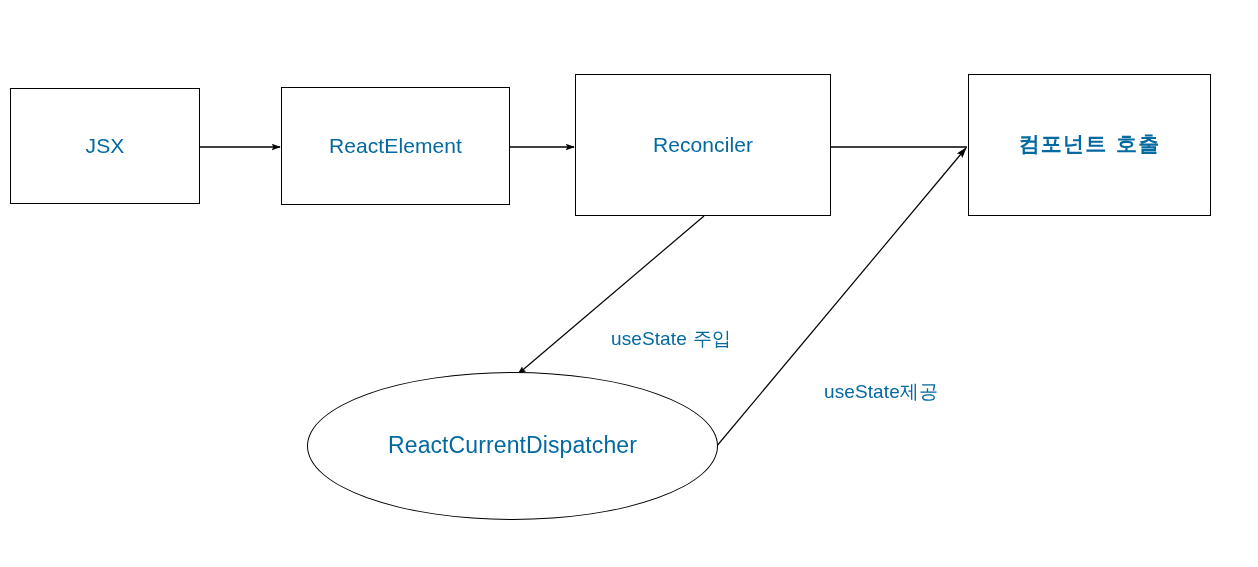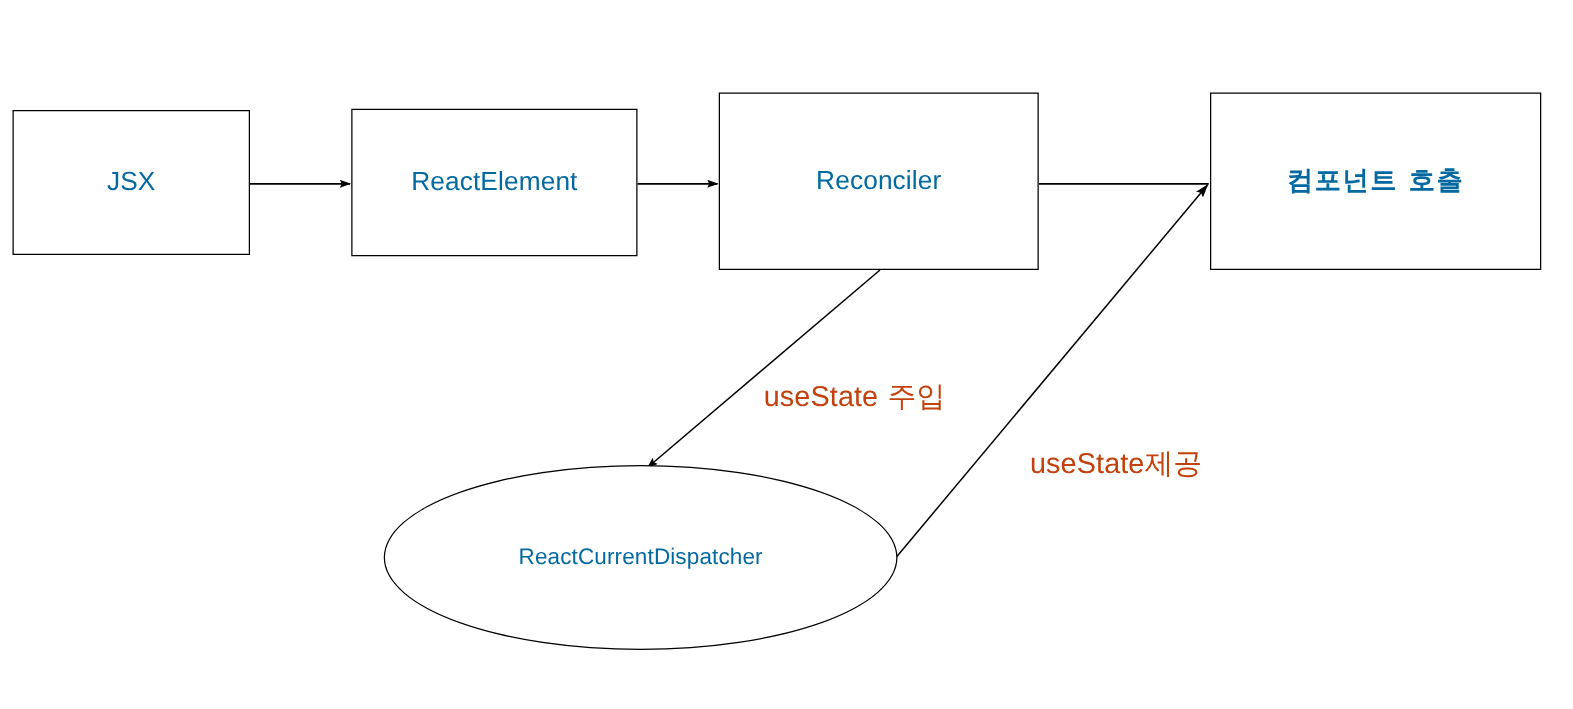--- a/index.html
+++ b/index.html
@@ -50,39 +50,40 @@
   .node.korean .node-label {
     font-family: "DejaVu Sans", "Liberation Sans", sans-serif;
     font-size: 21px;
     font-weight: 600;
     letter-spacing: 1.2px;
   }
   
   #node-jsx        { left: 10px;  top: 88px;  width: 190px; height: 116px; }
   #node-react-el   { left: 281px; top: 87px;  width: 229px; height: 118px; }
   #node-reconciler { left: 575px; top: 74px;  width: 256px; height: 142px; }
-  #node-component  { left: 968px; top: 74px;  width: 265px; height: 142px; }
+  #node-component  { left: 968px; top: 74px;  width: 243px; height: 142px; }
 
   
   #node-dispatcher {
     left: 307px;
     top: 372px;
     width: 411px;
     height: 148px;
     border: 1.3px solid #000000;
     border-radius: 50%;
   }
-  #node-dispatcher .node-label { font-size: 18px; }
+  #node-dispatcher .node-label { font-size: 23px; }
 
   .edge-label {
     position: absolute;
-    font-size: 23px;
-    color: #c2410c;
+    font-size: 19px;
+    color: #0369a1;
     white-space: nowrap;
     letter-spacing: 0.1px;
+    margin-top: 24px;
   }
   .edge-label .kr {
     font-family: "DejaVu Sans", "Liberation Sans", sans-serif;
     font-weight: 500;
   }
   #label-usestate-inject  { left: 611px; top: 302px; }
   #label-usestate-provide { left: 824px; top: 355px; }
 </style>
 </head>
 <body>

